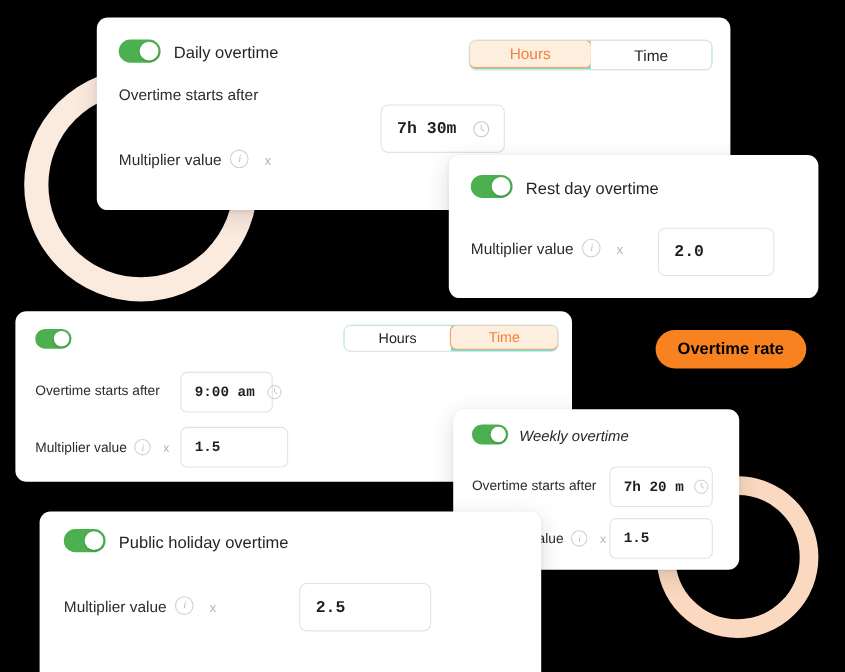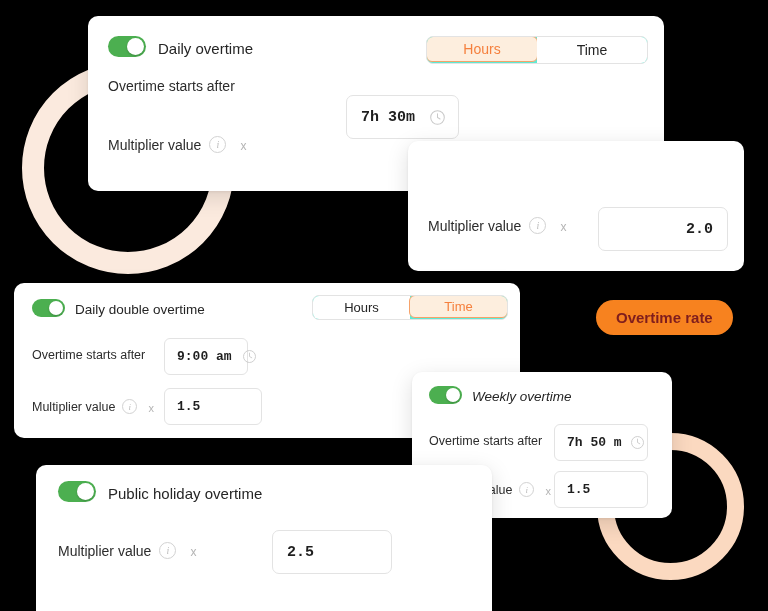--- a/index.html
+++ b/index.html
@@ -187,21 +187,21 @@
   }
   .seg.small .opt { font-size: 13px; }
 
   
   .badge {
     position: absolute;
     left: 596px;
     top: 300px;
     padding: 9px 20px;
     background: #f7821f;
-    color: #7f1d1d;
+    color: #000000;
     font-size: 15px;
     font-weight: bold;
     border-radius: 20px;
     box-shadow: 0 5px 14px rgba(0,0,0,0.25);
     white-space: nowrap;
     cursor: pointer;
   }
 </style>
 </head>
 <body>
@@ -240,38 +240,43 @@
 
     <div class="row" style="left:20px; top:120px;">
       <div class="field-label">Multiplier value</div>
       <div class="info-icon">i</div>
       <div class="mult-sign">x</div>
     </div>
   </div>
 
   <div class="card card-restday">
 
+    <div class="row" style="left:20px; top:18px;">
+      <div class="toggle">
+        <div class="knob"></div>
+      </div>
+      <div class="card-title">Rest day overtime</div>
+    </div>
 
     <div class="row" style="left:20px; top:76px;">
       <div class="field-label">Multiplier value</div>
       <div class="info-icon">i</div>
       <div class="mult-sign">x</div>
     </div>
-    <div class="input" style="position:absolute; left:190px; top:66px; width:130px;justify-content:flex-end;">
+    <div class="input" style="position:absolute; left:190px; top:66px; width:106px;">
       <span class="val">2.0</span>
     </div>
   </div>
 
   <div class="card card-dbl">
 
     <div class="row" style="left:18px; top:16px;">
       <div class="toggle small">
         <div class="knob"></div>
       </div>
-      <div class="card-title small">Daily double overtime</div>
     </div>
 
     <div class="seg small" style="left:298px; top:12px; width:196px; height:25px;">
       <div class="opt" style="flex:1;">Hours</div>
       <div class="opt active" style="flex:1;">Time</div>
     </div>
 
     <div class="row" style="left:18px; top:65px;">
       <div class="field-label small">Overtime starts after</div>
     </div>
@@ -303,21 +308,21 @@
       <div class="toggle small">
         <div class="knob"></div>
       </div>
       <div class="card-title small">Weekly overtime</div>
     </div>
 
     <div class="row" style="left:17px; top:62px;">
       <div class="field-label small">Overtime starts after</div>
     </div>
     <div class="input small" style="position:absolute; left:142px; top:52px; width:94px;">
-      <span class="val">7h 50 m</span>
+      <span class="val">7h 20 m</span>
       <span class="clock-icon" style="padding-left:8px;">
         <svg width="15" height="15" viewBox="0 0 20 20" fill="none">
           <circle cx="10" cy="10" r="8" stroke="#c9c9c9" stroke-width="1.2"></circle>
           <path d="M10 5.5V10L13 11.7" stroke="#c9c9c9" stroke-width="1.2" stroke-linecap="round"></path>
         </svg>
       </span>
     </div>
 
     <div class="row" style="left:17px; top:110px;">
       <div class="field-label small">Multiplier value</div>

